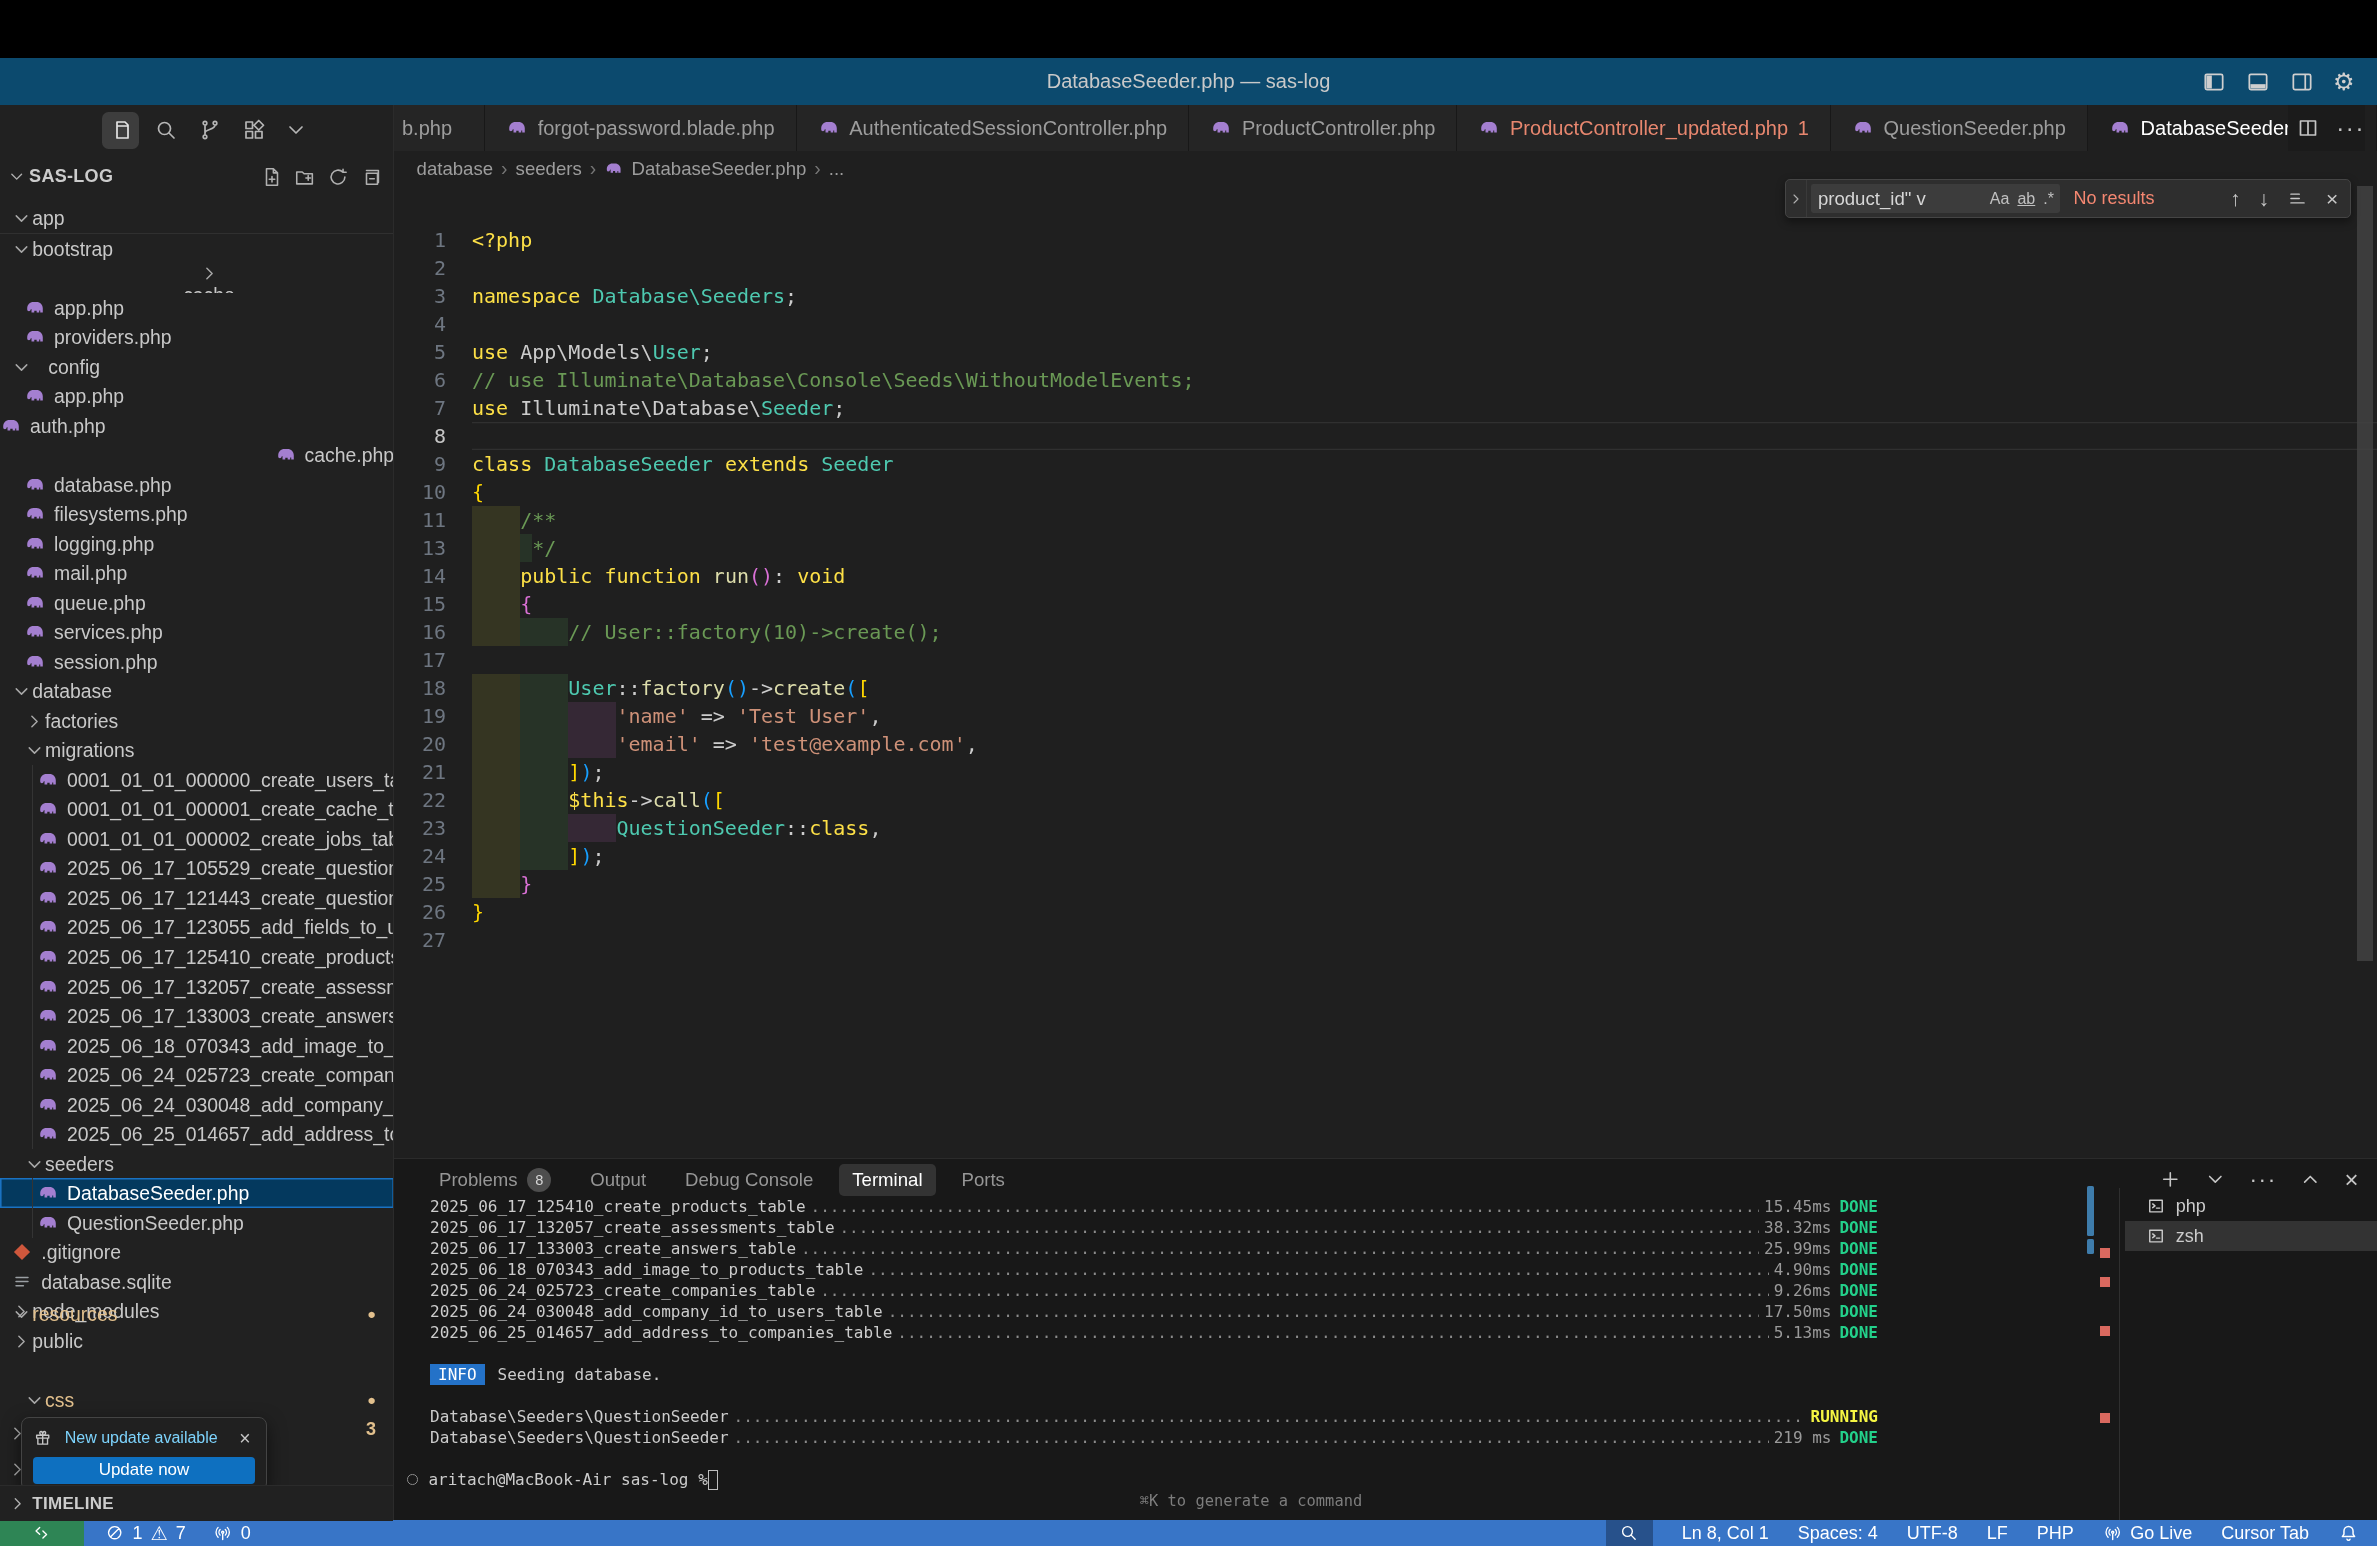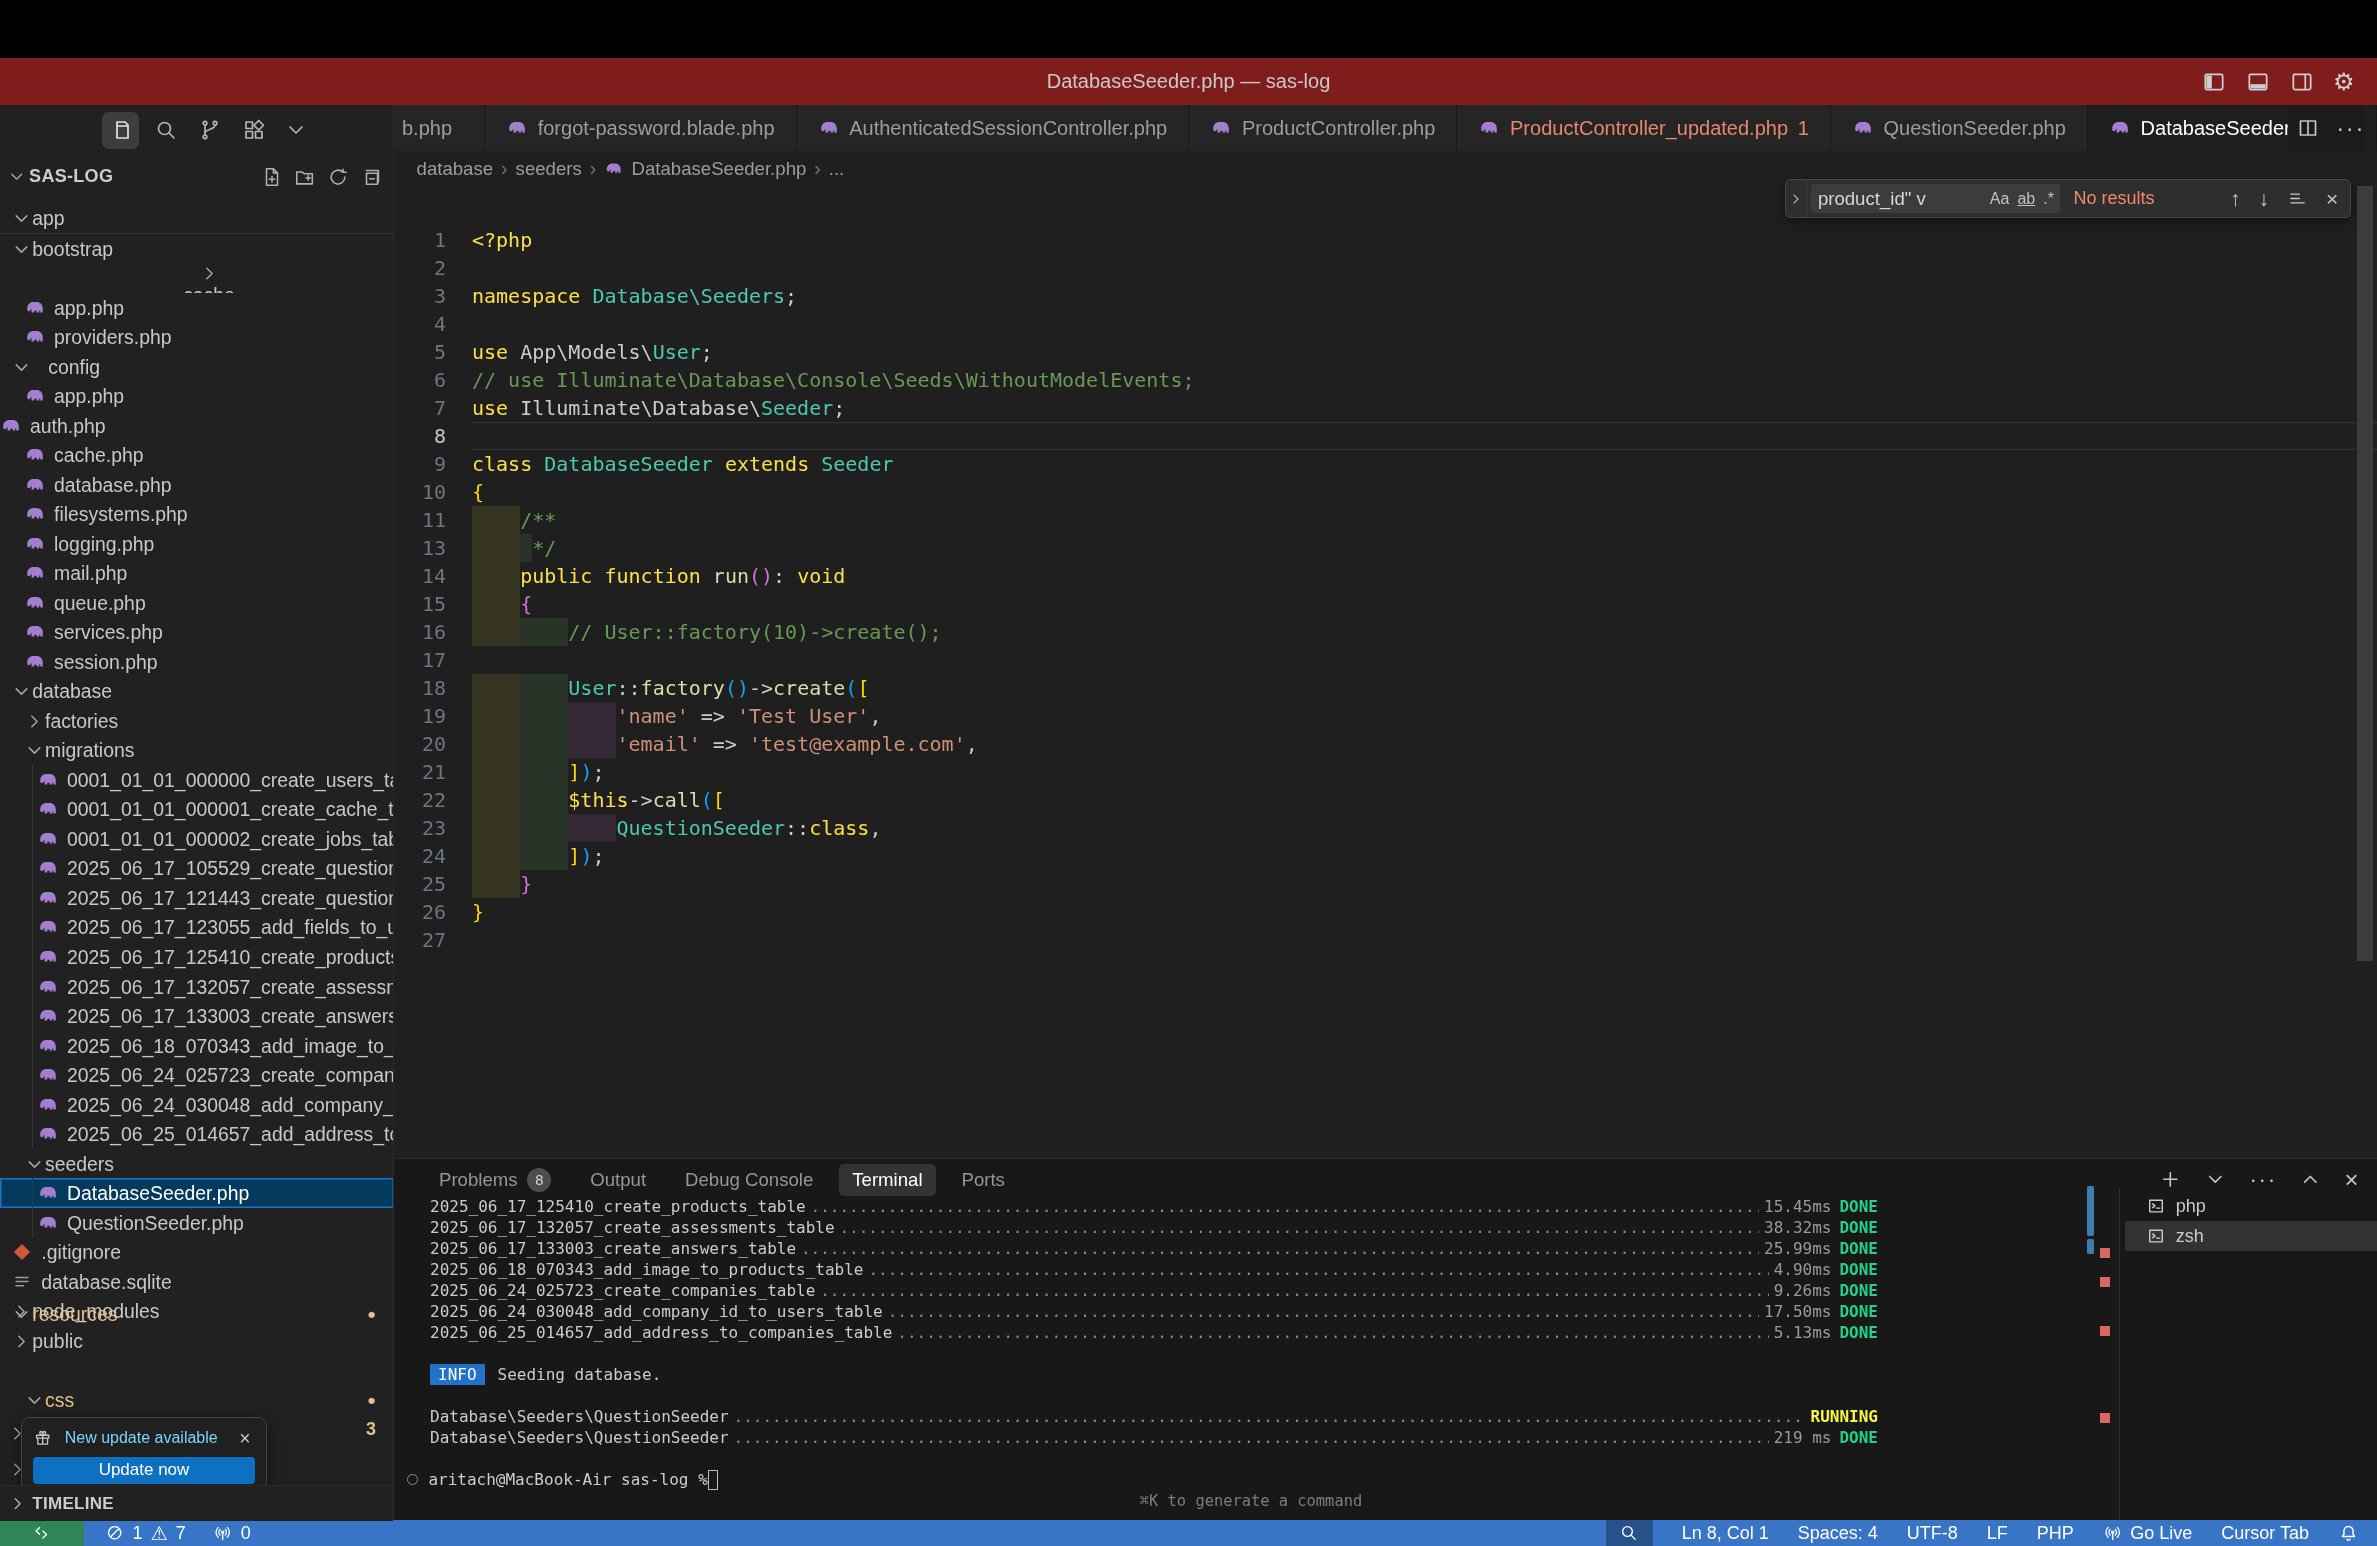--- a/index.html
+++ b/index.html
@@ -4,21 +4,21 @@
 <style>
   * { margin:0; padding:0; box-sizing:border-box; }
   html,body { width:2377px; height:1546px; background:#1f1f1f; overflow:hidden;
     font-family:"Liberation Sans", sans-serif; -webkit-font-smoothing:antialiased; }
   .abs { position:absolute; }
   .ic { display:inline-flex; align-items:center; justify-content:center; width:21px; height:21px; flex:none; }
   .ic svg { width:100%; height:100%; display:block; }
 
   
   #top-strip { left:0; top:0; width:2377px; height:58px; background:#000; }
-  #titlebar { left:0; top:58px; width:2377px; height:52px; background:#7f1d1d; }
+  #titlebar { left:0; top:58px; width:2377px; height:52px; background:#0c4a6e; }
   #titlebar .title { position:absolute; left:0; right:0; top:0; height:47px; line-height:47px;
     text-align:center; color:#c9c9c9; font-size:20px; }
   #titlebar .tb-icons { position:absolute; right:22.6px; top:0; height:47px; display:flex; align-items:center; gap:18px; color:#cfcfcf; }
   #titlebar .tb-icons .ic { width:26px; height:26px; }
   #titlebar .gear { font-size:24px; }
 
   
   #sidebar { left:0; top:105px; width:394px; height:1471px; background:#212121; border-right:0.8px solid #2b2b2b; overflow:hidden; }
   #activity { position:absolute; left:0; top:0; width:394px; height:52px; }
   #activity .aic { position:absolute; top:6.5px; width:37px; height:37px; border-radius:6.5px; display:flex; align-items:center; justify-content:center; color:#b6b6b6; }
@@ -323,21 +323,21 @@
         <span class="tlabel">app.php</span>
       </div>
       <div class="trow" style="top: 215px; ">
         <span class="ic fic php-ic">
           <svg viewBox="0 0 24 24" fill="currentColor" stroke="none">
             <path d="M20.5 17v-4.8c0-3.7-3-6.7-6.7-6.7h-3.6C6.5 5.5 3.5 8.5 3.5 12.2v1.4c0 1 .8 1.9 1.9 1.9.9 0 1.7-.6 1.9-1.5l.2-.9.7.3V17h3v-2h2.6v2h2.8v-2.3h1.1V17z"></path>
           </svg>
         </span>
         <span class="tlabel">auth.php</span>
       </div>
-      <div class="trow" style="top: 244px; padding-left: 24px;">
+      <div class="trow" style="top: 244px; padding-left: 24px; justify-content: flex-end;">
         <span class="ic fic php-ic">
           <svg viewBox="0 0 24 24" fill="currentColor" stroke="none">
             <path d="M20.5 17v-4.8c0-3.7-3-6.7-6.7-6.7h-3.6C6.5 5.5 3.5 8.5 3.5 12.2v1.4c0 1 .8 1.9 1.9 1.9.9 0 1.7-.6 1.9-1.5l.2-.9.7.3V17h3v-2h2.6v2h2.8v-2.3h1.1V17z"></path>
           </svg>
         </span>
         <span class="tlabel">cache.php</span>
       </div>
       <div class="trow" style="top: 274px; padding-left: 24px;">
         <span class="ic fic php-ic">
           <svg viewBox="0 0 24 24" fill="currentColor" stroke="none">

